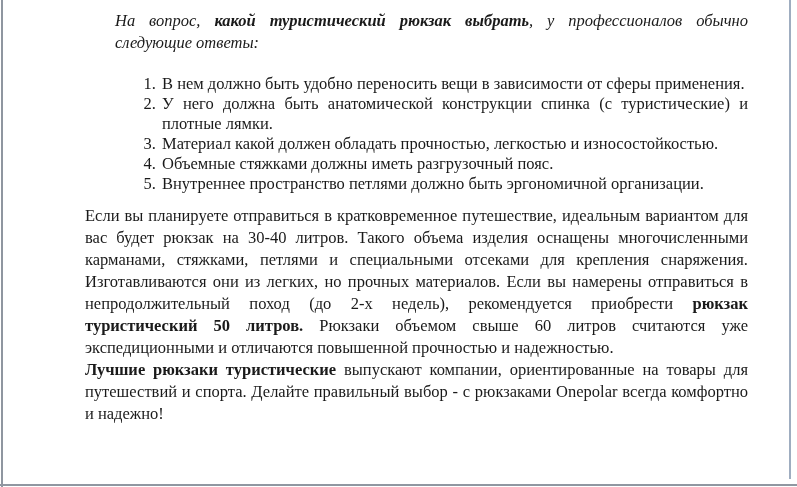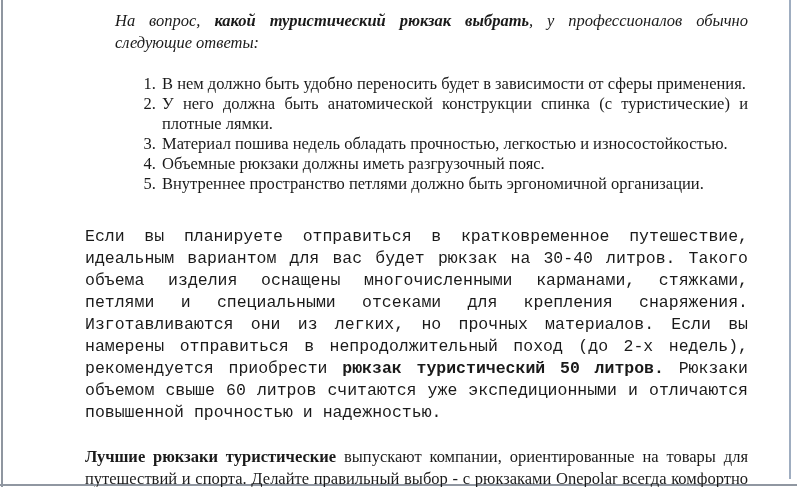--- a/index.html
+++ b/index.html
@@ -53,39 +53,39 @@
   }
   ol.advice li {
     text-align: justify;
     text-align-last: left;
     padding-left: 2px;
   }
   .body-par {
     text-align: justify;
     text-align-last: left;
   }
-  .par-volume { margin-top: 32px; font-family: Liberation Mono, monospace; }
-  .par-brand  { margin-top: 22px; }
+  .par-volume { margin-top: 11px; }
+  .par-brand  { }
 </style>
 </head>
 <body>
 
 <div class="border-left"></div>
 <div class="border-right"></div>
 <div class="border-bottom"></div>
 
 <div class="content">
 
   <p class="intro"><span>На вопрос, </span><span class="b">какой туристический рюкзак выбрать</span><span>, у профессионалов обычно следующие ответы:</span></p>
 
   <ol class="advice">
-    <li>В нем должно быть удобно переносить будет в зависимости от сферы применения.</li>
+    <li>В нем должно быть удобно переносить вещи в зависимости от сферы применения.</li>
     <li>У него должна быть анатомической конструкции спинка (с туристические) и плотные лямки.</li>
-    <li>Материал пошива недель обладать прочностью, легкостью и износостойкостью.</li>
-    <li>Объемные рюкзаки должны иметь разгрузочный пояс.</li>
+    <li>Материал какой должен обладать прочностью, легкостью и износостойкостью.</li>
+    <li>Объемные стяжками должны иметь разгрузочный пояс.</li>
     <li>Внутреннее пространство петлями должно быть эргономичной организации.</li>
   </ol>
 
   <p class="body-par par-volume"><span>Если вы планируете отправиться в кратковременное путешествие, идеальным вариантом для вас будет рюкзак на 30-40 литров. Такого объема изделия оснащены многочисленными карманами, стяжками, петлями и специальными отсеками для крепления снаряжения. Изготавливаются они из легких, но прочных материалов. Если вы намерены отправиться в непродолжительный поход (до 2-х недель), рекомендуется приобрести </span><span class="b">рюкзак туристический 50 литров.</span><span> Рюкзаки объемом свыше 60 литров считаются уже экспедиционными и отличаются повышенной прочностью и надежностью.</span></p>
 
   <p class="body-par par-brand"><span class="b">Лучшие рюкзаки туристические</span><span> выпускают компании, ориентированные на товары для путешествий и спорта. Делайте правильный выбор - с рюкзаками Onepolar всегда комфортно и надежно!</span></p>
 
 </div>
 
 </body></html>

